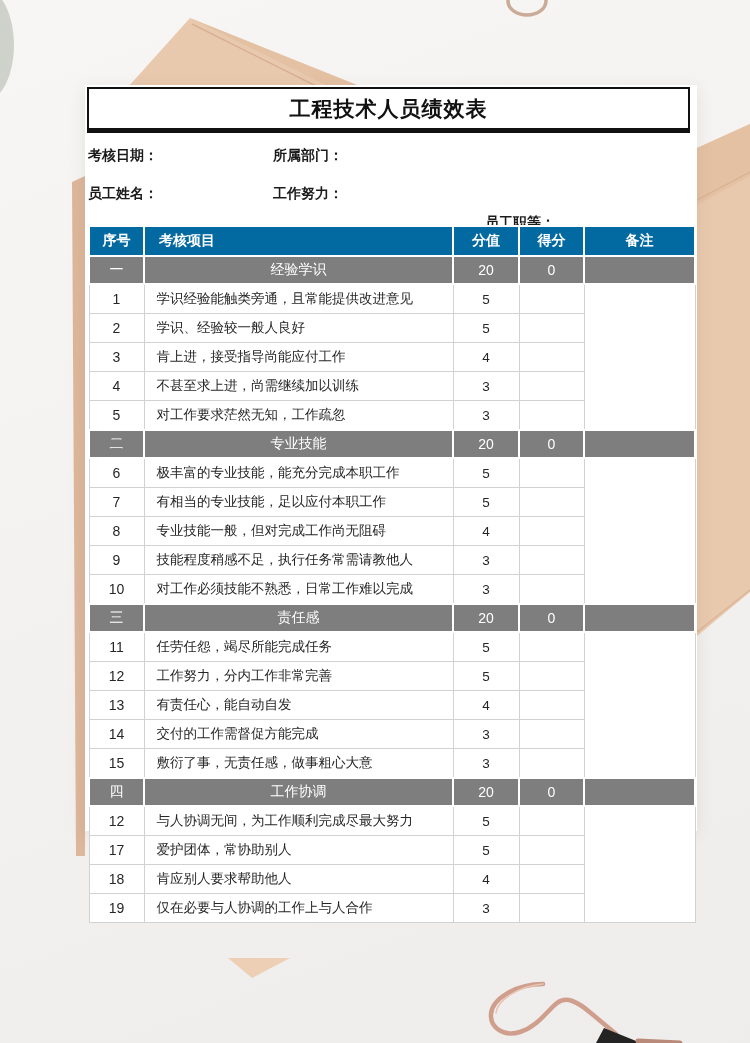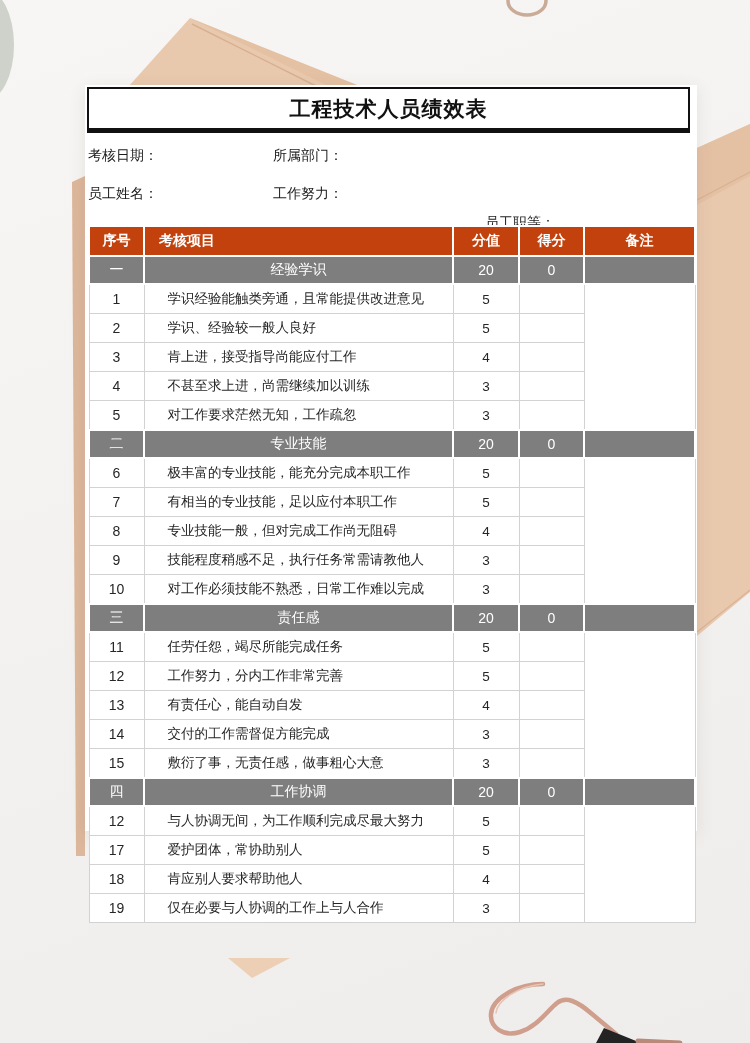--- a/index.html
+++ b/index.html
@@ -13,45 +13,45 @@
   .doc{
     position:absolute;left:85px;top:85px;width:612px;height:746px;
     background:#ffffff;box-shadow:0 4px 16px rgba(90,70,55,.10);
   }
   .title-box{
     position:absolute;left:2px;top:2px;width:599px;height:39px;
     border:2px solid #111;border-bottom:5px solid #111;
     display:flex;align-items:center;justify-content:center;
     font-size:21px;font-weight:bold;color:#111;letter-spacing:1px;
   }
-  .field{position:absolute;font-size:14px;font-weight:normal;color:#1b1b1b;white-space:nowrap;}
+  .field{position:absolute;font-size:14px;font-weight:bold;color:#1b1b1b;white-space:nowrap;}
   .f-date{left:3px;top:62px;}
   .f-dept{left:188px;top:62px;}
   .f-name{left:3px;top:100px;}
   .f-post{left:188px;top:100px;}
   .f-grade{left:400px;top:100px;margin-top:29px;}
   
   table.eval{
     position:absolute;left:3px;top:140px;width:606px;
     border-collapse:collapse;table-layout:fixed;
   }
   table.eval th{
-    background:#c2410c;color:#fff;height:28px;font-size:14px;font-weight:bold;
+    background:#0369a1;color:#fff;height:28px;font-size:14px;font-weight:bold;
     border:2px solid #ffffff;text-align:center;padding:0;
   }
   table.eval th.c-item{text-align:left;padding-left:14px;}
   tr.row-section td{
     background:#7e7e7e;color:#fff;height:26px;font-size:14px;
     border:2px solid #ffffff;text-align:center;padding:0;
   }
   tr.row-item td{
     background:#fff;color:#262626;height:28px;font-size:13.5px;
     border:1px solid #d2d2d2;text-align:center;padding:0;
   }
-  tr.row-item td.c-item{text-align:left;padding:0 23px;}
+  tr.row-item td.c-item{text-align:left;padding:0 12px;}
   tr.row-item td.c-no{font-size:14px;}
 </style>
 </head>
 <body>
 
 <svg class="bg-svg" viewBox="0 0 750 1043" xmlns="http://www.w3.org/2000/svg">
 
   <ellipse cx="-14" cy="45" rx="28" ry="55" fill="#c2c6be" opacity="0.75"></ellipse>
 
   <g>

